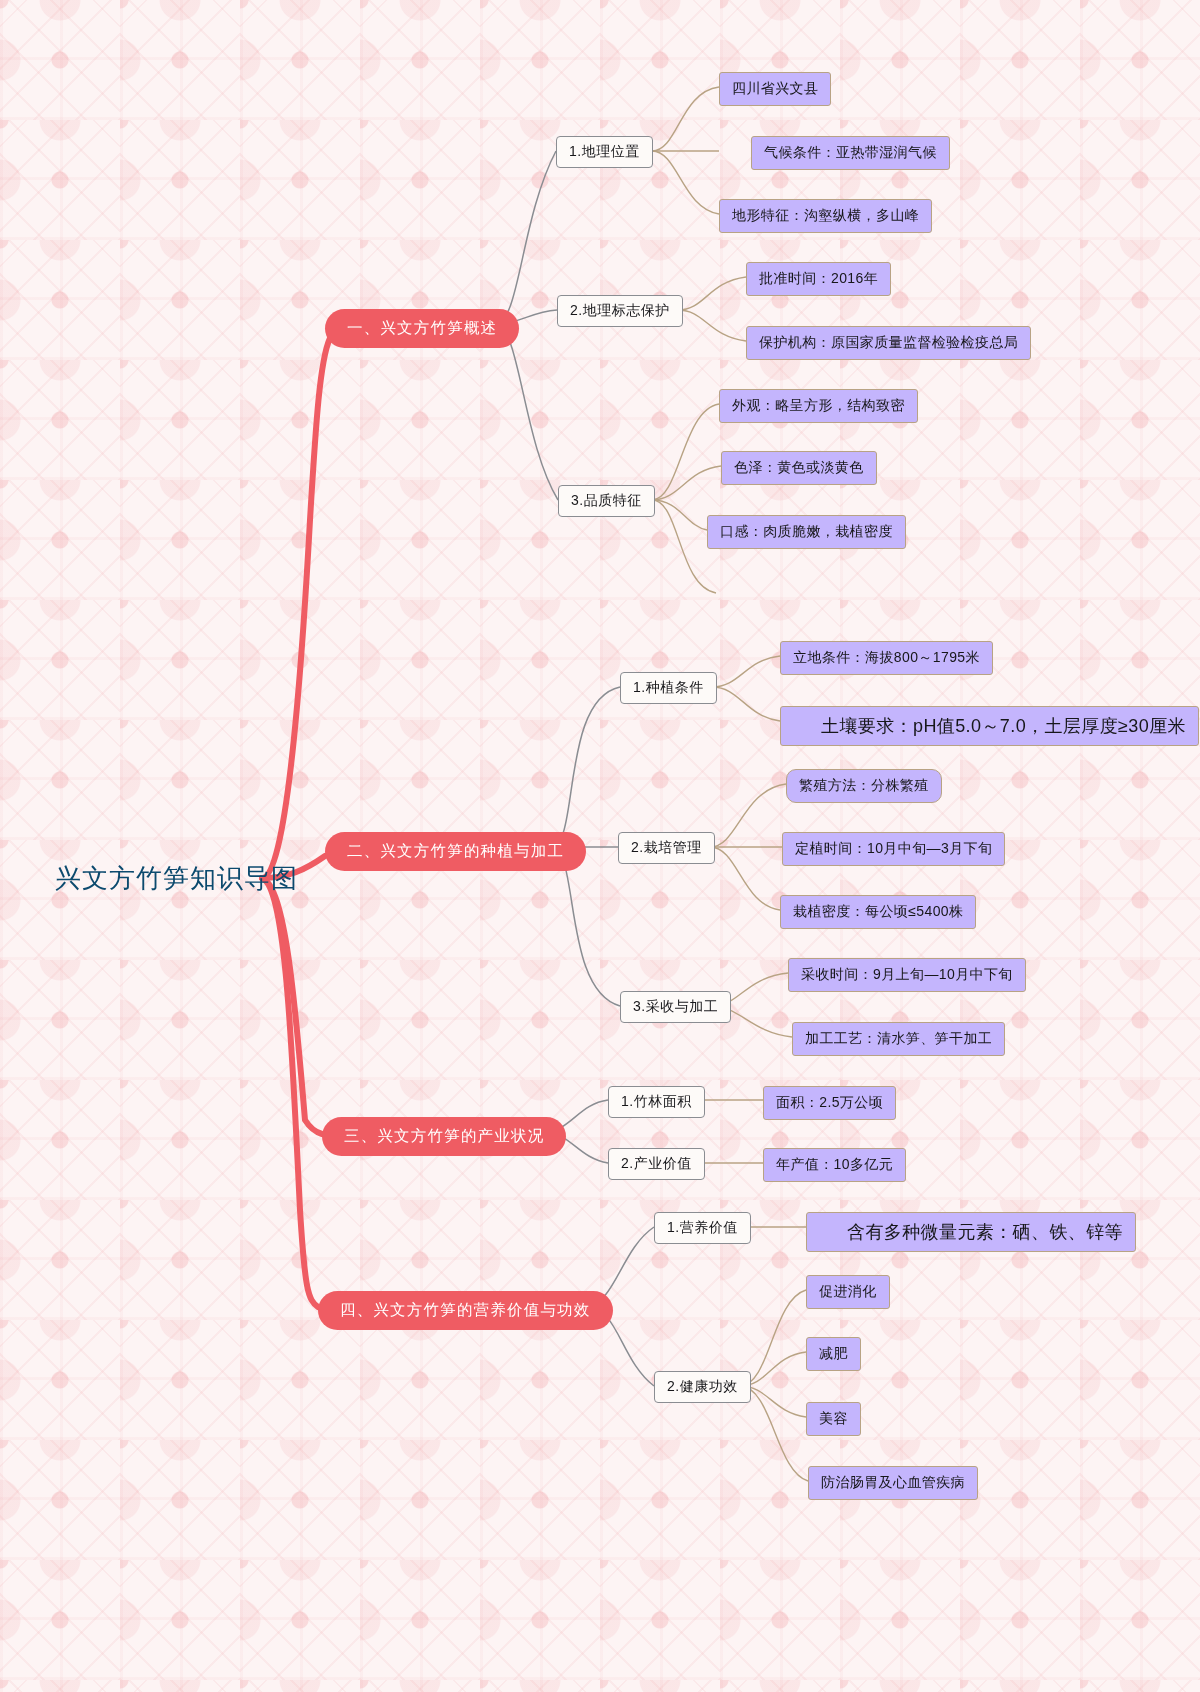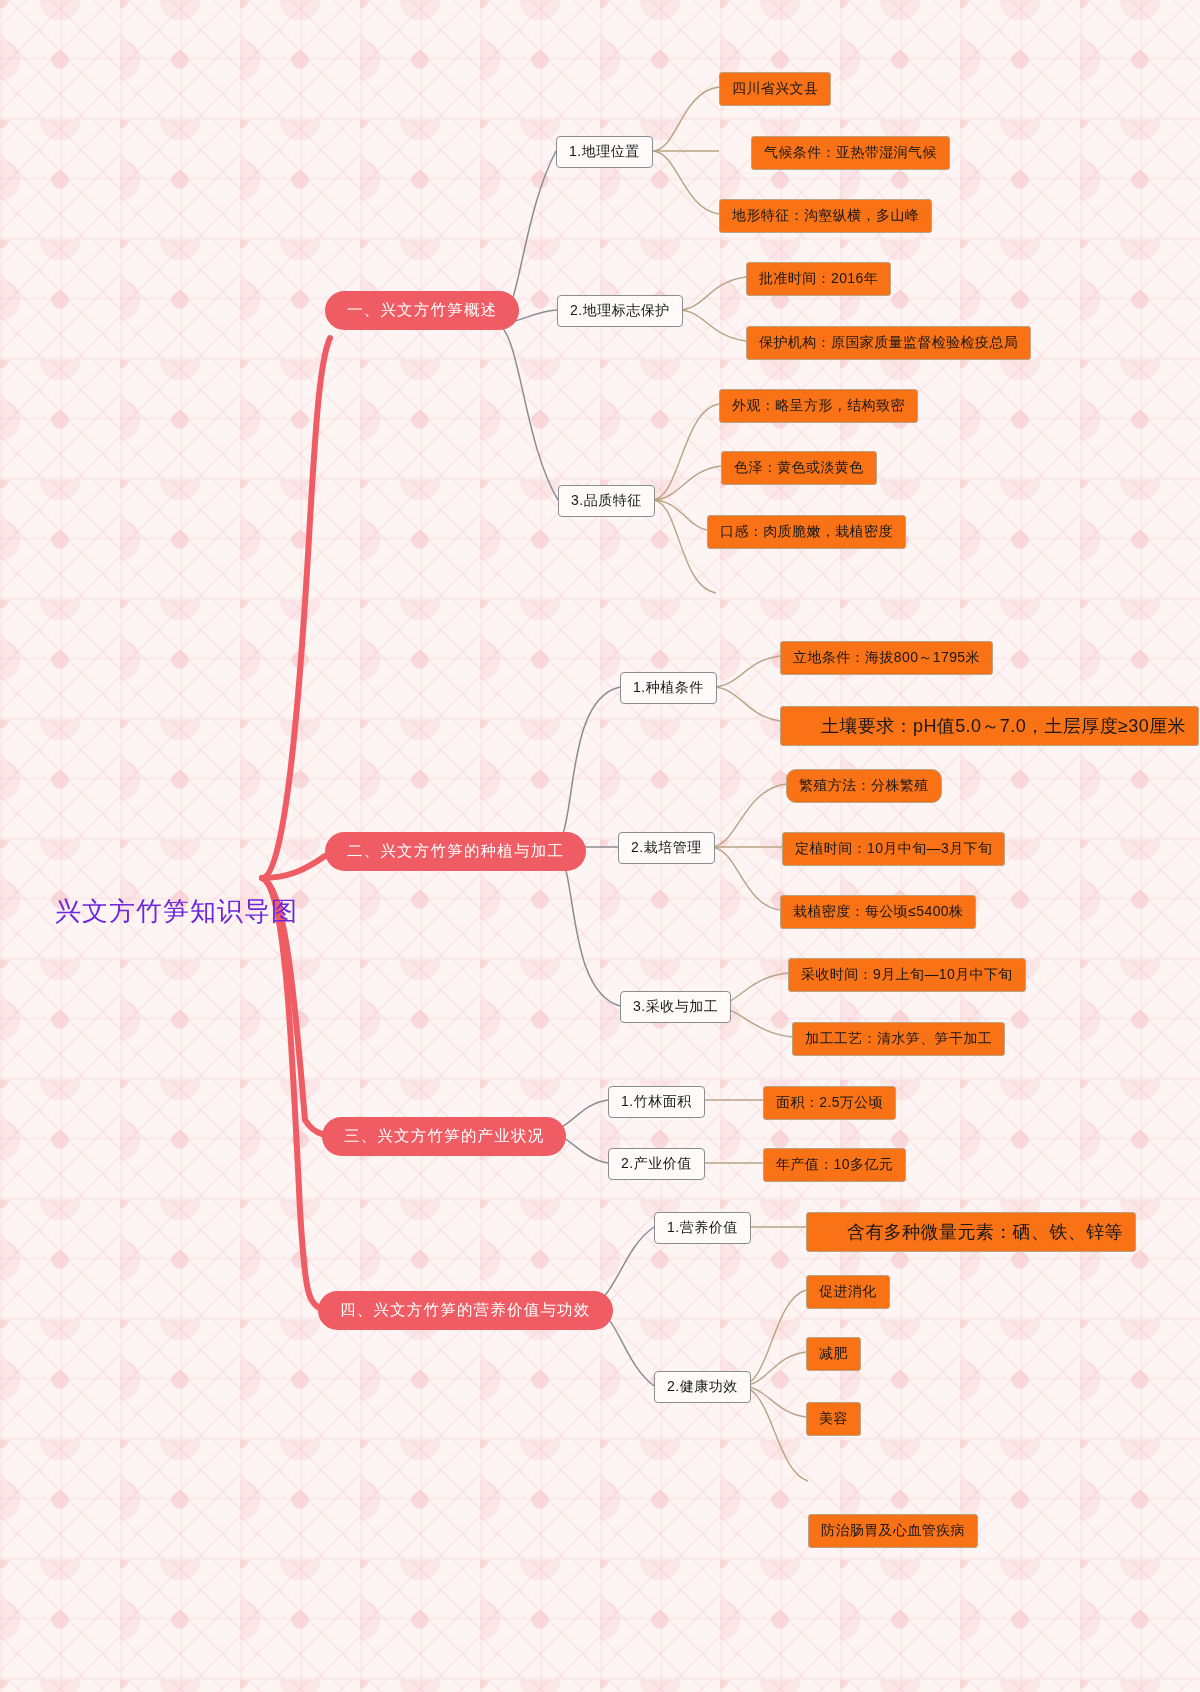--- a/index.html
+++ b/index.html
@@ -26,23 +26,22 @@
       repeating-linear-gradient(90deg, rgba(242,175,180,0.10) 0 3px, transparent 3px 60px);
     background-size: 120px 120px, 120px 120px, 120px 120px, 120px 120px, 120px 120px, 120px 120px, 120px 120px, 120px 120px;
     z-index: 0;
   }
   #canvas { position: absolute; inset: 0; z-index: 1; }
   svg#links { position: absolute; left: 0; top: 0; width: 1200px; height: 1692px; z-index: 1; pointer-events: none; }
 
   .node { position: absolute; z-index: 2; white-space: nowrap; }
 
   .root-title {
-    font-size: 26px; color: #6d28d9; letter-spacing: 1px;
+    font-size: 26px; color: #0c4a6e; letter-spacing: 1px;
     background: transparent;
-    margin-top: 33px;
   }
 
   .branch {
     background: #ef5c63;
     color: #ffffff;
     border-radius: 22px;
     padding: 9px 22px;
     font-size: 15.5px;
     letter-spacing: 1.2px;
     box-shadow: 0 0 0 0 rgba(0,0,0,0);
@@ -52,21 +51,21 @@
     background: #fdfaf8;
     border: 1.6px solid #8a8d92;
     border-radius: 4px;
     padding: 6px 12px;
     font-size: 14px;
     color: #17171a;
     letter-spacing: .5px;
   }
 
   .leaf {
-    background: #f97316;
+    background: #c4b5fd;
     border: 1.6px solid #b8a384;
     border-radius: 3px;
     padding: 7px 12px;
     font-size: 14px;
     color: #17171a;
     letter-spacing: .4px;
   }
   .leaf.small { font-size: 18px; padding-left: 40px; }
 </style>
 </head>
@@ -137,21 +136,21 @@
     <path d="M740,1386 C768,1386 772,1356 806,1352"></path>
     <path d="M740,1386 C768,1386 772,1412 806,1417"></path>
     <path d="M740,1386 C772,1386 776,1472 808,1481"></path>
   </g>
 </svg>
 
 <div id="canvas">
 
   <div class="node root-title" style="left:55px; top:861px;">兴文方竹笋知识导图</div>
 
-  <div class="node branch" style="left:325px; top:291px;">一、兴文方竹笋概述</div>
+  <div class="node branch" style="left:325px; top:309px;">一、兴文方竹笋概述</div>
 
   <div class="node sub" style="left:556px; top:136px;">1.地理位置</div>
   <div class="node leaf" style="left:719px; top:72px;">四川省兴文县</div>
   <div class="node leaf" style="left:751px; top:136px;">气候条件：亚热带湿润气候</div>
   <div class="node leaf" style="left:719px; top:199px;">地形特征：沟壑纵横，多山峰</div>
 
   <div class="node sub" style="left:557px; top:295px;">2.地理标志保护</div>
   <div class="node leaf" style="left:746px; top:262px;">批准时间：2016年</div>
   <div class="node leaf" style="left:746px; top:326px;">保护机构：原国家质量监督检验检疫总局</div>
 
@@ -185,15 +184,15 @@
 
   <div class="node branch" style="left:318px; top:1291px;">四、兴文方竹笋的营养价值与功效</div>
 
   <div class="node sub" style="left:654px; top:1212px;">1.营养价值</div>
   <div class="node leaf small" style="left:806px; top:1212px;">含有多种微量元素：硒、铁、锌等</div>
 
   <div class="node sub" style="left:654px; top:1371px;">2.健康功效</div>
   <div class="node leaf" style="left:806px; top:1275px;">促进消化</div>
   <div class="node leaf" style="left:806px; top:1337px;">减肥</div>
   <div class="node leaf" style="left:806px; top:1402px;">美容</div>
-  <div class="node leaf" style="left:808px; top:1514px;">防治肠胃及心血管疾病</div>
+  <div class="node leaf" style="left:808px; top:1466px;">防治肠胃及心血管疾病</div>
 
 </div>
 
 </body></html>

